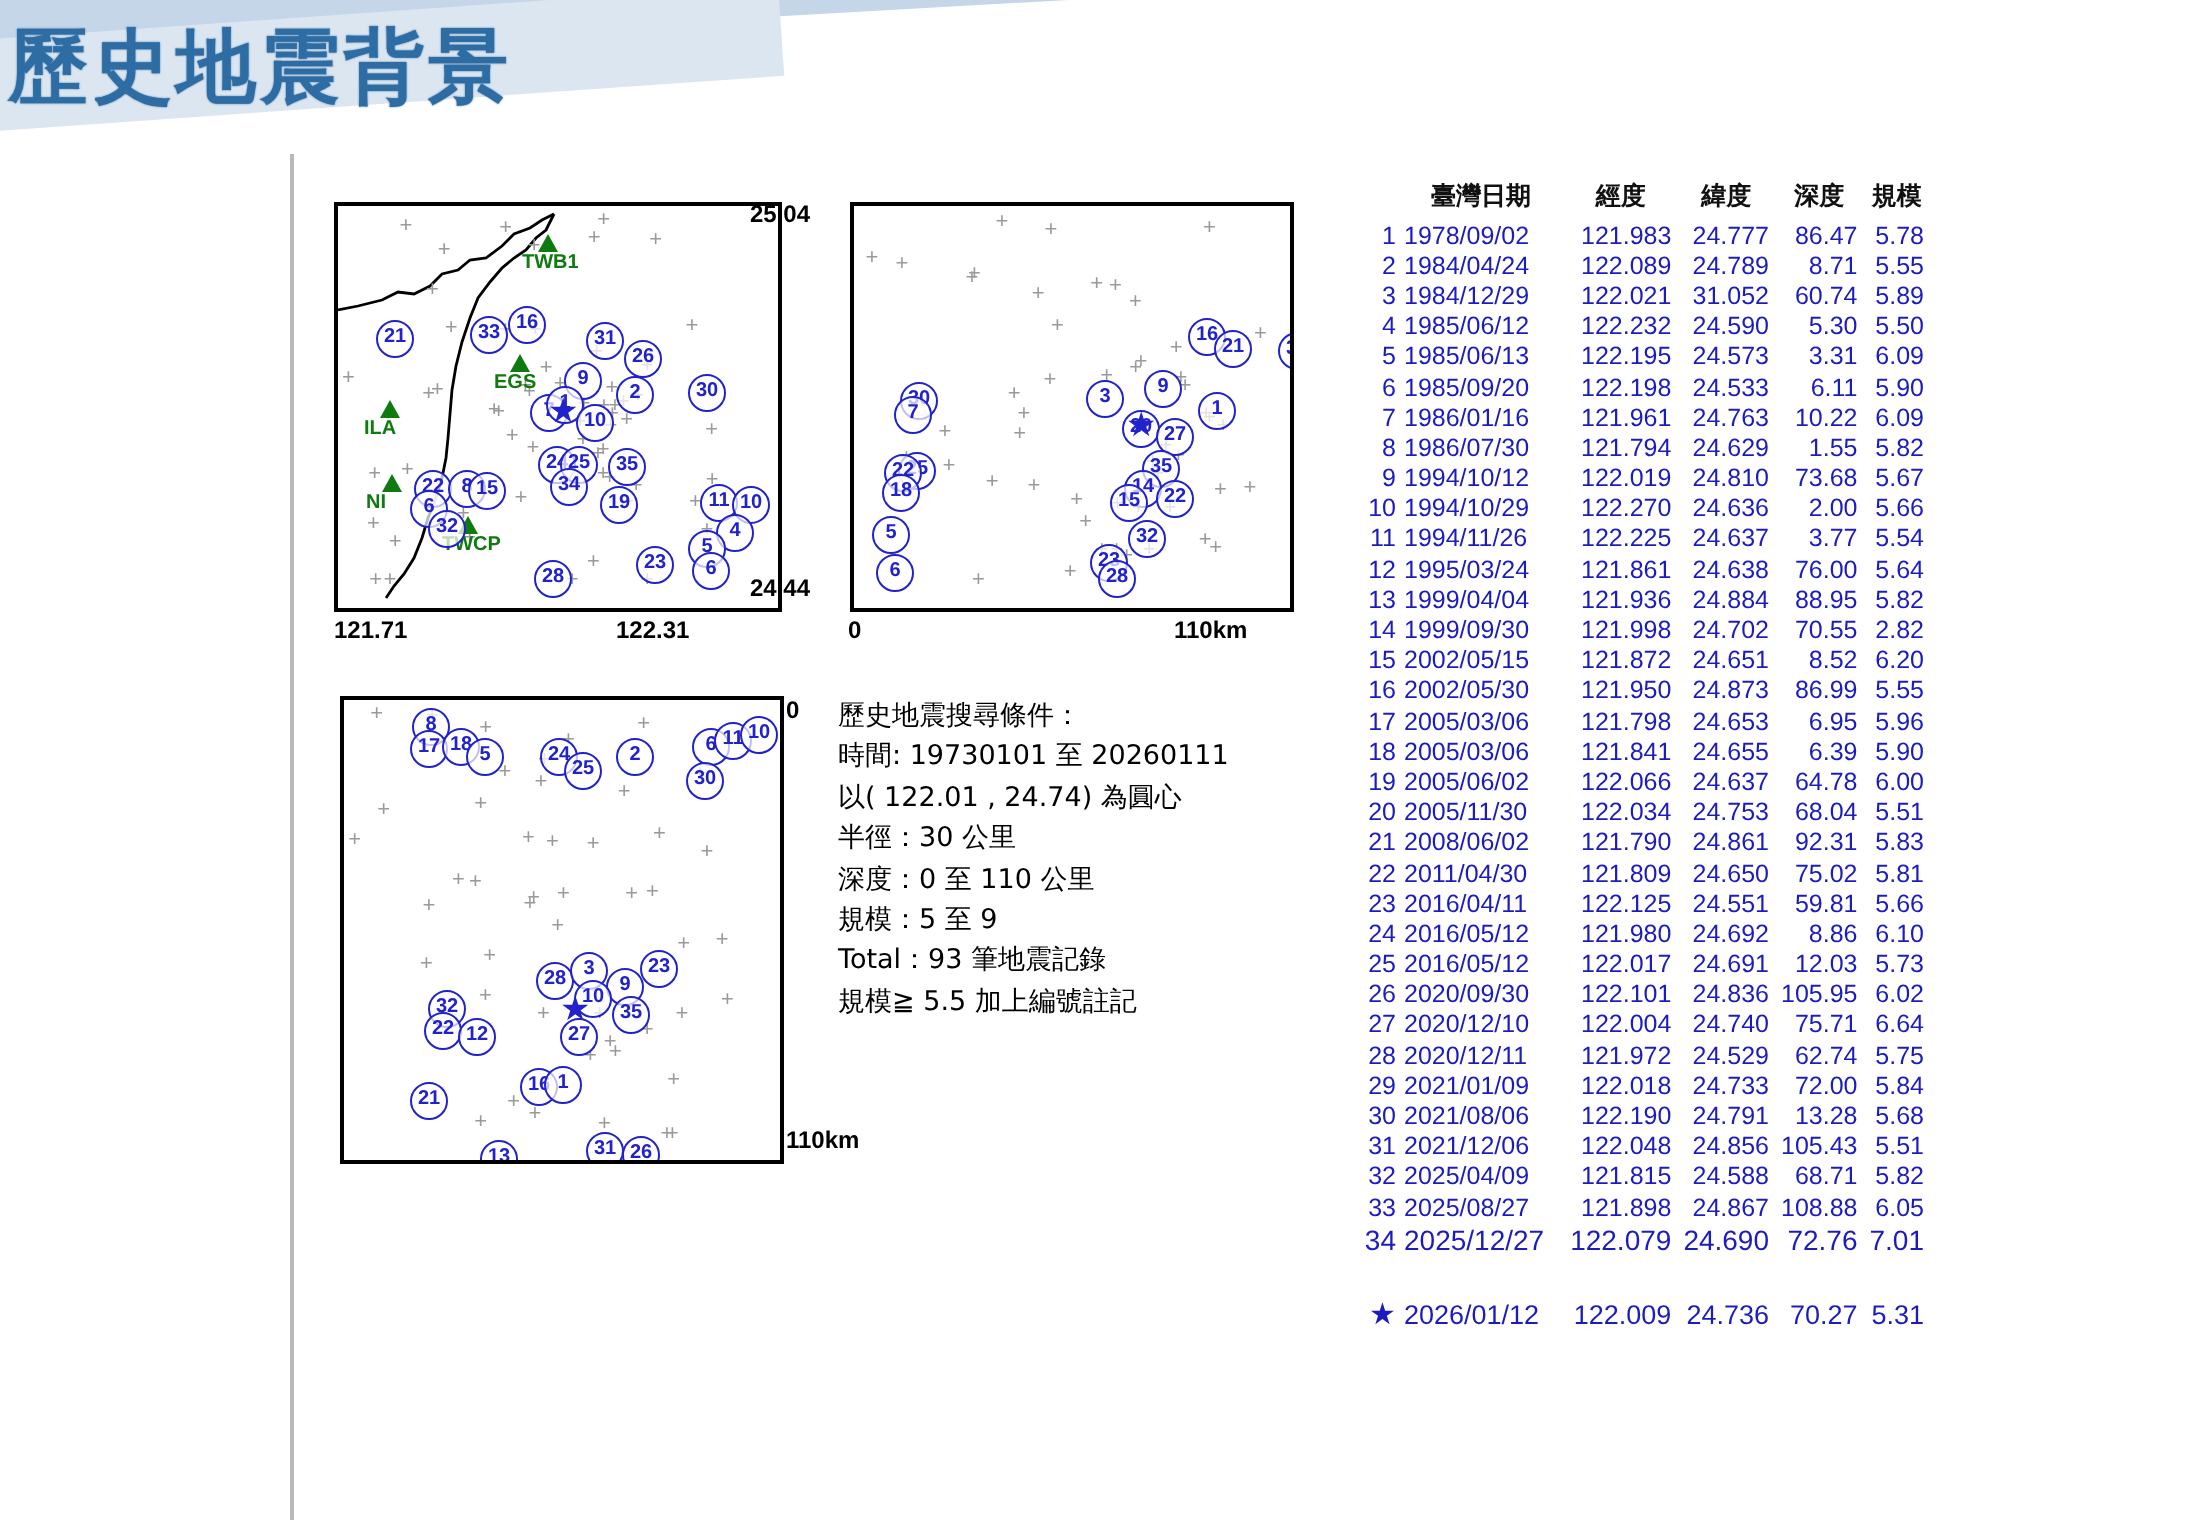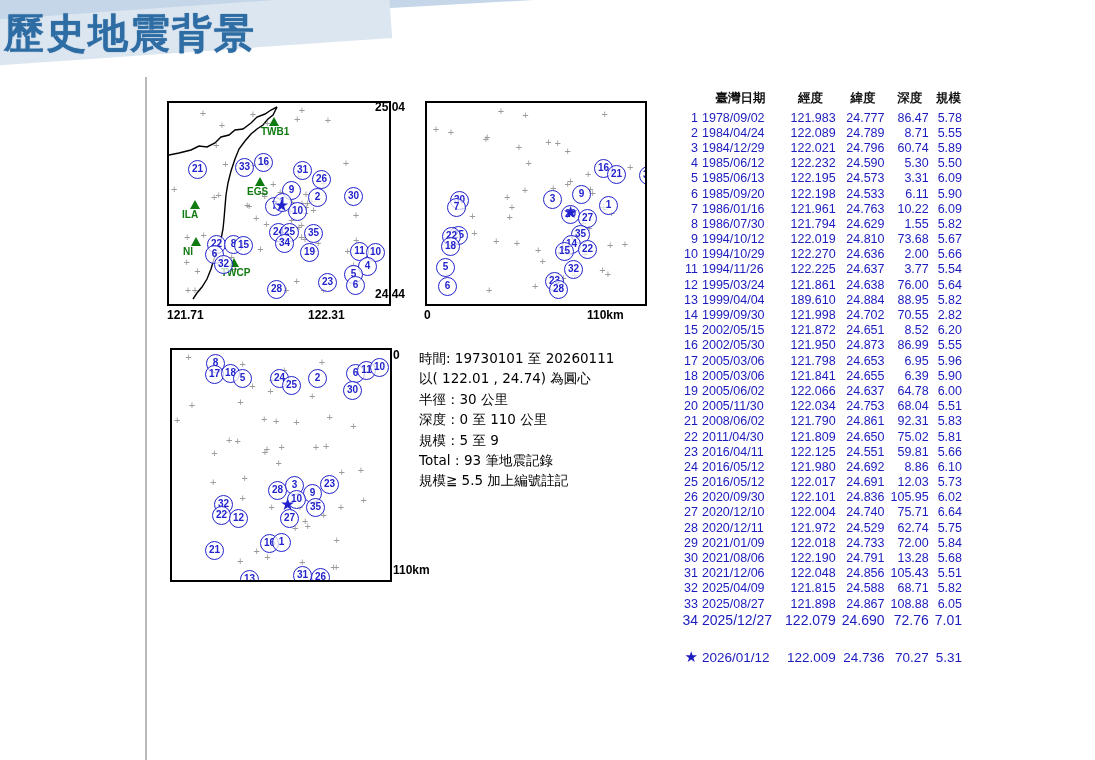--- a/index.html
+++ b/index.html
@@ -397,20 +397,21 @@
       <div class="quake" style="left: 68px; top: 220px;">13</div>
       <div class="quake" style="left: 121px; top: 216px;">31</div>
       <div class="quake" style="left: 139px; top: 218px;">26</div>
     </div>
   <div class="star" style="left:108px;top:148px;">★</div>
 </div>
 <div class="axlabel" style="left:393px;top:348px;">0</div>
 <div class="axlabel" style="left:393px;top:563px;">110km</div>
 
 <div id="criteria">
+    <div>歷史地震搜尋條件：</div>
     <div>時間: 19730101 至 20260111</div>
     <div>以( 122.01 , 24.74) 為圓心</div>
     <div>半徑：30 公里</div>
     <div>深度：0 至 110 公里</div>
     <div>規模：5 至 9</div>
     <div>Total：93 筆地震記錄</div>
     <div>規模≧ 5.5 加上編號註記</div>
   </div>
 
 <div id="quake-table">
@@ -439,21 +440,21 @@
           <td class="dt">1984/04/24</td>
           <td class="num">122.089</td>
           <td class="num">24.789</td>
           <td class="num">8.71</td>
           <td class="num">5.55</td>
         </tr>
         <tr>
           <td class="idx">3</td>
           <td class="dt">1984/12/29</td>
           <td class="num">122.021</td>
-          <td class="num">24.796</td>
+          <td class="num">31.052</td>
           <td class="num">60.74</td>
           <td class="num">5.89</td>
         </tr>
         <tr>
           <td class="idx">4</td>
           <td class="dt">1985/06/12</td>
           <td class="num">122.232</td>
           <td class="num">24.590</td>
           <td class="num">5.30</td>
           <td class="num">5.50</td>
@@ -518,21 +519,21 @@
           <td class="idx">12</td>
           <td class="dt">1995/03/24</td>
           <td class="num">121.861</td>
           <td class="num">24.638</td>
           <td class="num">76.00</td>
           <td class="num">5.64</td>
         </tr>
         <tr>
           <td class="idx">13</td>
           <td class="dt">1999/04/04</td>
-          <td class="num">189.610</td>
+          <td class="num">121.936</td>
           <td class="num">24.884</td>
           <td class="num">88.95</td>
           <td class="num">5.82</td>
         </tr>
         <tr>
           <td class="idx">14</td>
           <td class="dt">1999/09/30</td>
           <td class="num">121.998</td>
           <td class="num">24.702</td>
           <td class="num">70.55</td>

